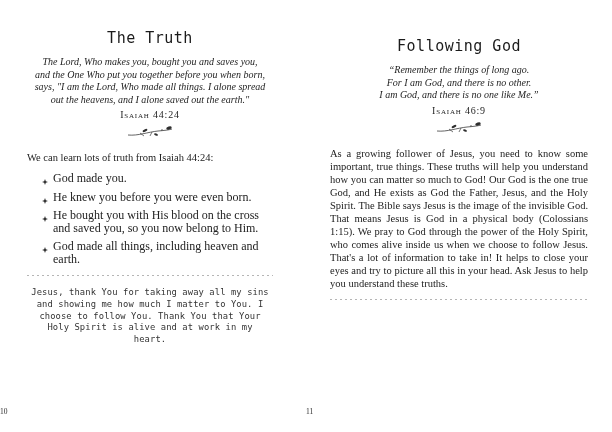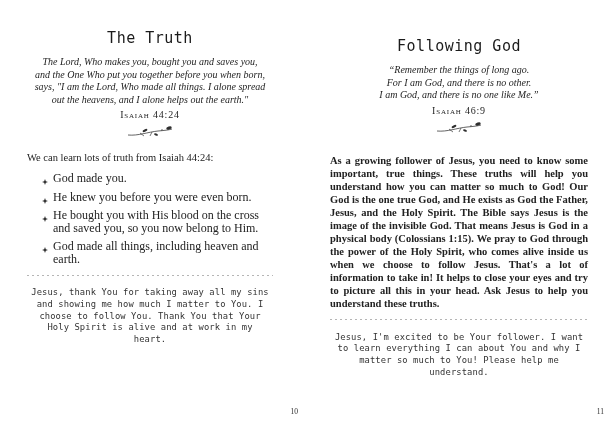--- a/index.html
+++ b/index.html
@@ -79,21 +79,21 @@
     position: absolute;
     left: 0;
     top: 3px;
   }
   .body-par {
     font-size: 10.5px;
     line-height: 13px;
     text-align: justify;
     margin-top: 3px;
   }
-  .page-right .body-par { margin-top: 16px; font-weight: bold; }
+  .page-right .body-par { margin-top: 9px; }
   .separator {
     margin-top: 9px;
     height: 2px;
     background-image: repeating-linear-gradient(90deg, #b5b5b5 0 2px, transparent 2px 5px);
     background-size: 100% 1px;
     background-repeat: no-repeat;
     background-position: 0 50%;
   }
   .prayer {
     font-family: "DejaVu Sans Mono", monospace;
@@ -103,38 +103,38 @@
     text-align: center;
     color: #333333;
     margin-top: 11px;
     padding: 0 2px;
   }
   .page-number {
     position: absolute;
     bottom: 16px;
     left: 0;
     right: 8px;
-    text-align: right;
+    text-align: left;
     font-size: 7.5px;
     color: #2a2a2a;
   }
 </style>
 </head>
 <body>
 
 <div class="spread">
 
   <div class="page page-left">
     <h1 class="page-title">The Truth</h1>
 
     <div class="quote">
       <div>The Lord, Who makes you, bought you and saves you,</div>
       <div>and the One Who put you together before you when born,</div>
       <div>says, "I am the Lord, Who made all things. I alone spread</div>
-      <div>out the heavens, and I alone helps out the earth."</div>
+      <div>out the heavens, and I alone saved out the earth."</div>
     </div>
     <div class="reference">Isaiah 44:24</div>
 
     <div class="ornament">
       <svg width="48" height="16" viewBox="0 0 48 16">
         <path d="M2 11 C 12 12, 22 8, 32 7 C 38 6.5, 43 6, 46 5" stroke="#3c3c3c" stroke-width="0.8" fill="none"></path>
         <path d="M14 9 L 18 12" stroke="#3c3c3c" stroke-width="0.7" fill="none"></path>
         <path d="M26 8 L 24 12" stroke="#3c3c3c" stroke-width="0.7" fill="none"></path>
         <ellipse cx="19" cy="6.5" rx="2.6" ry="1.2" transform="rotate(-25 19 6.5)" fill="#2e2e2e"></ellipse>
         <ellipse cx="30" cy="10.5" rx="2" ry="1" transform="rotate(20 30 10.5)" fill="#2e2e2e"></ellipse>
@@ -207,18 +207,17 @@
         <ellipse cx="30" cy="10.5" rx="2" ry="1" transform="rotate(20 30 10.5)" fill="#2e2e2e"></ellipse>
         <ellipse cx="43" cy="4" rx="2.8" ry="1.5" transform="rotate(-15 43 4)" fill="#2e2e2e"></ellipse>
         <circle cx="36" cy="6" r="0.7" fill="#2e2e2e"></circle>
       </svg>
     </div>
 
     <div class="body-par">As a growing follower of Jesus, you need to know some important, true things. These truths will help you understand how you can matter so much to God! Our God is the one true God, and He exists as God the Father, Jesus, and the Holy Spirit. The Bible says Jesus is the image of the invisible God. That means Jesus is God in a physical body (Colossians 1:15). We pray to God through the power of the Holy Spirit, who comes alive inside us when we choose to follow Jesus. That's a lot of information to take in! It helps to close your eyes and try to picture all this in your head. Ask Jesus to help you understand these truths.</div>
 
     <div class="separator"></div>
 
-    <div class="prayer">Jesus, I'm excited to be Your follower. I want to learn everything I can about You and why I matter so much to You! Please help me understand.</div>
 
     <div class="page-number">11</div>
   </div>
 
 </div>
 
 </body></html>

